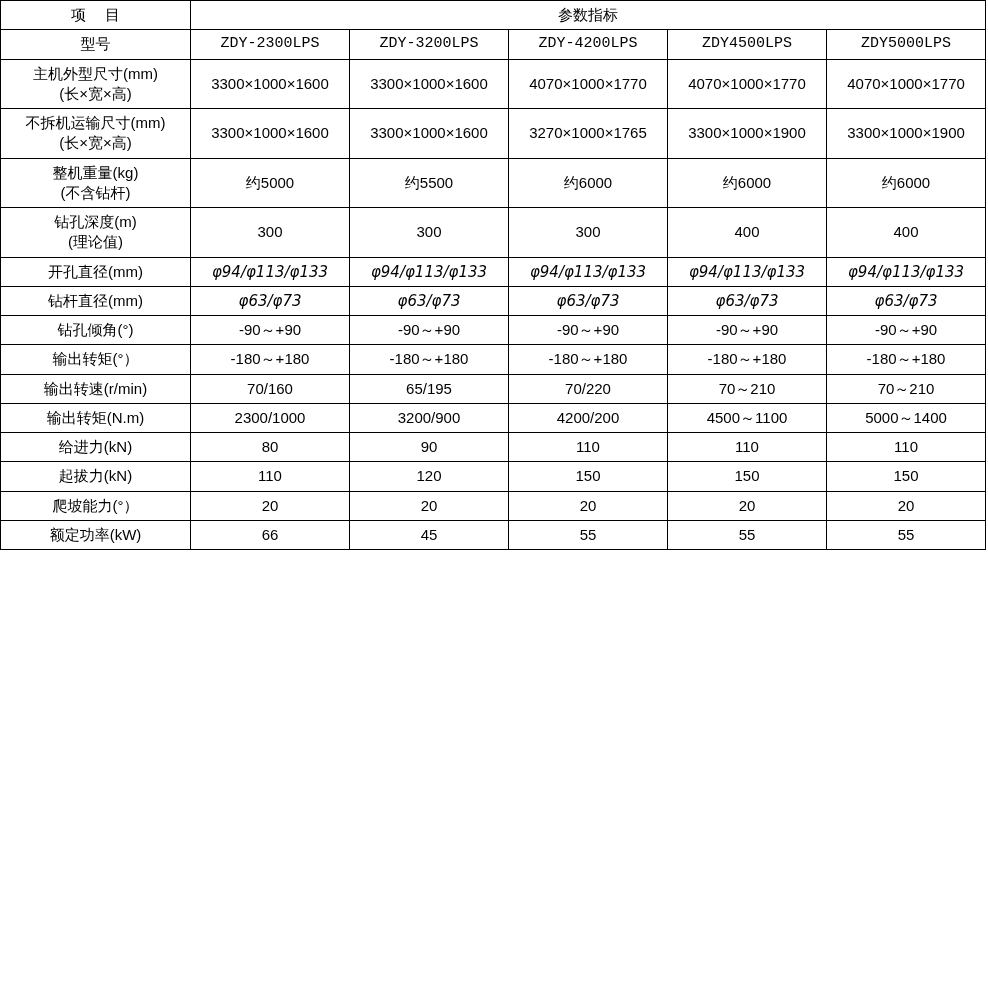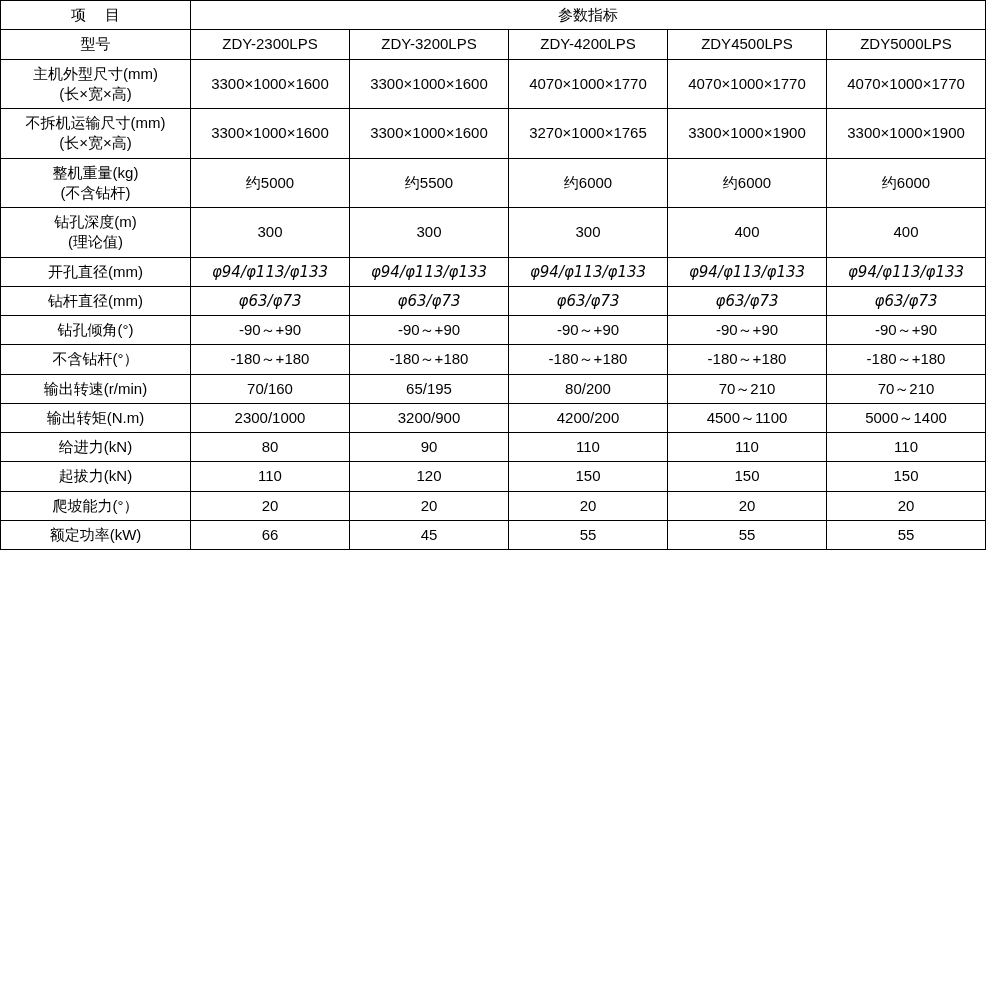--- a/index.html
+++ b/index.html
@@ -35,20 +35,21 @@
     text-indent: 0.5em;
   }
   td.head-params {
     font-size: 16px;
   }
   td.row-label {
     font-size: 15px;
   }
   td.model-name {
     font-size: 15px;
+    font-family: Liberation Mono, monospace;
   }
   .two-line > span {
     display: block;
     text-align: center;
   }
   .col-label { width: 190px; }
   .col-val { width: 159px; }
   .phi { font-family: "DejaVu Sans", sans-serif; font-style: italic; }
 </style>
 </head>
@@ -146,33 +147,33 @@
     <tr>
       <td class="row-label">钻孔倾角(°)</td>
       <td>-90～+90</td>
       <td>-90～+90</td>
       <td>-90～+90</td>
       <td>-90～+90</td>
       <td>-90～+90</td>
     </tr>
 
     <tr>
-      <td class="row-label">不含钻杆(°）</td>
+      <td class="row-label">输出转矩(°）</td>
       <td>-180～+180</td>
       <td>-180～+180</td>
       <td>-180～+180</td>
       <td>-180～+180</td>
       <td>-180～+180</td>
     </tr>
 
     <tr>
       <td class="row-label">输出转速(r/min)</td>
       <td>70/160</td>
       <td>65/195</td>
-      <td>80/200</td>
+      <td>70/220</td>
       <td>70～210</td>
       <td>70～210</td>
     </tr>
 
     <tr>
       <td class="row-label">输出转矩(N.m)</td>
       <td>2300/1000</td>
       <td>3200/900</td>
       <td>4200/200</td>
       <td>4500～1100</td>

